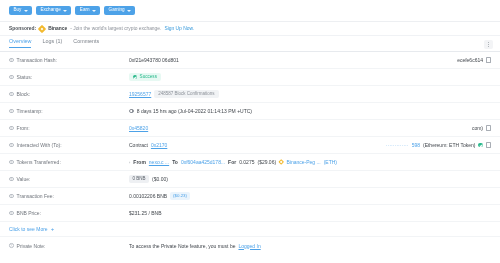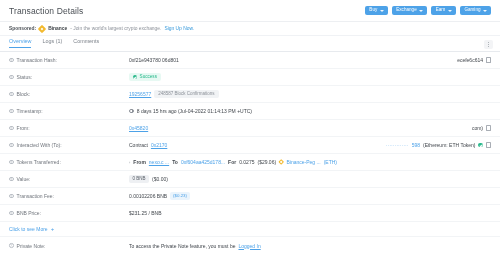--- a/index.html
+++ b/index.html
@@ -185,21 +185,20 @@
   }
   .plus-ico { color:#4da2e8; font-size:6px; line-height:1; }
   .nowrap { white-space: nowrap; }
 </style>
 </head>
 <body>
 
 <div id="app">
 
   <div class="header">
-    <div class="page-title">Transaction Details</div>
     <div class="hdr-btns">
       <button class="hdr-btn">
         <span>Buy</span>
         <span class="caret"></span>
       </button>
       <button class="hdr-btn">
         <span>Exchange</span>
         <span class="caret"></span>
       </button>
       <button class="hdr-btn">

